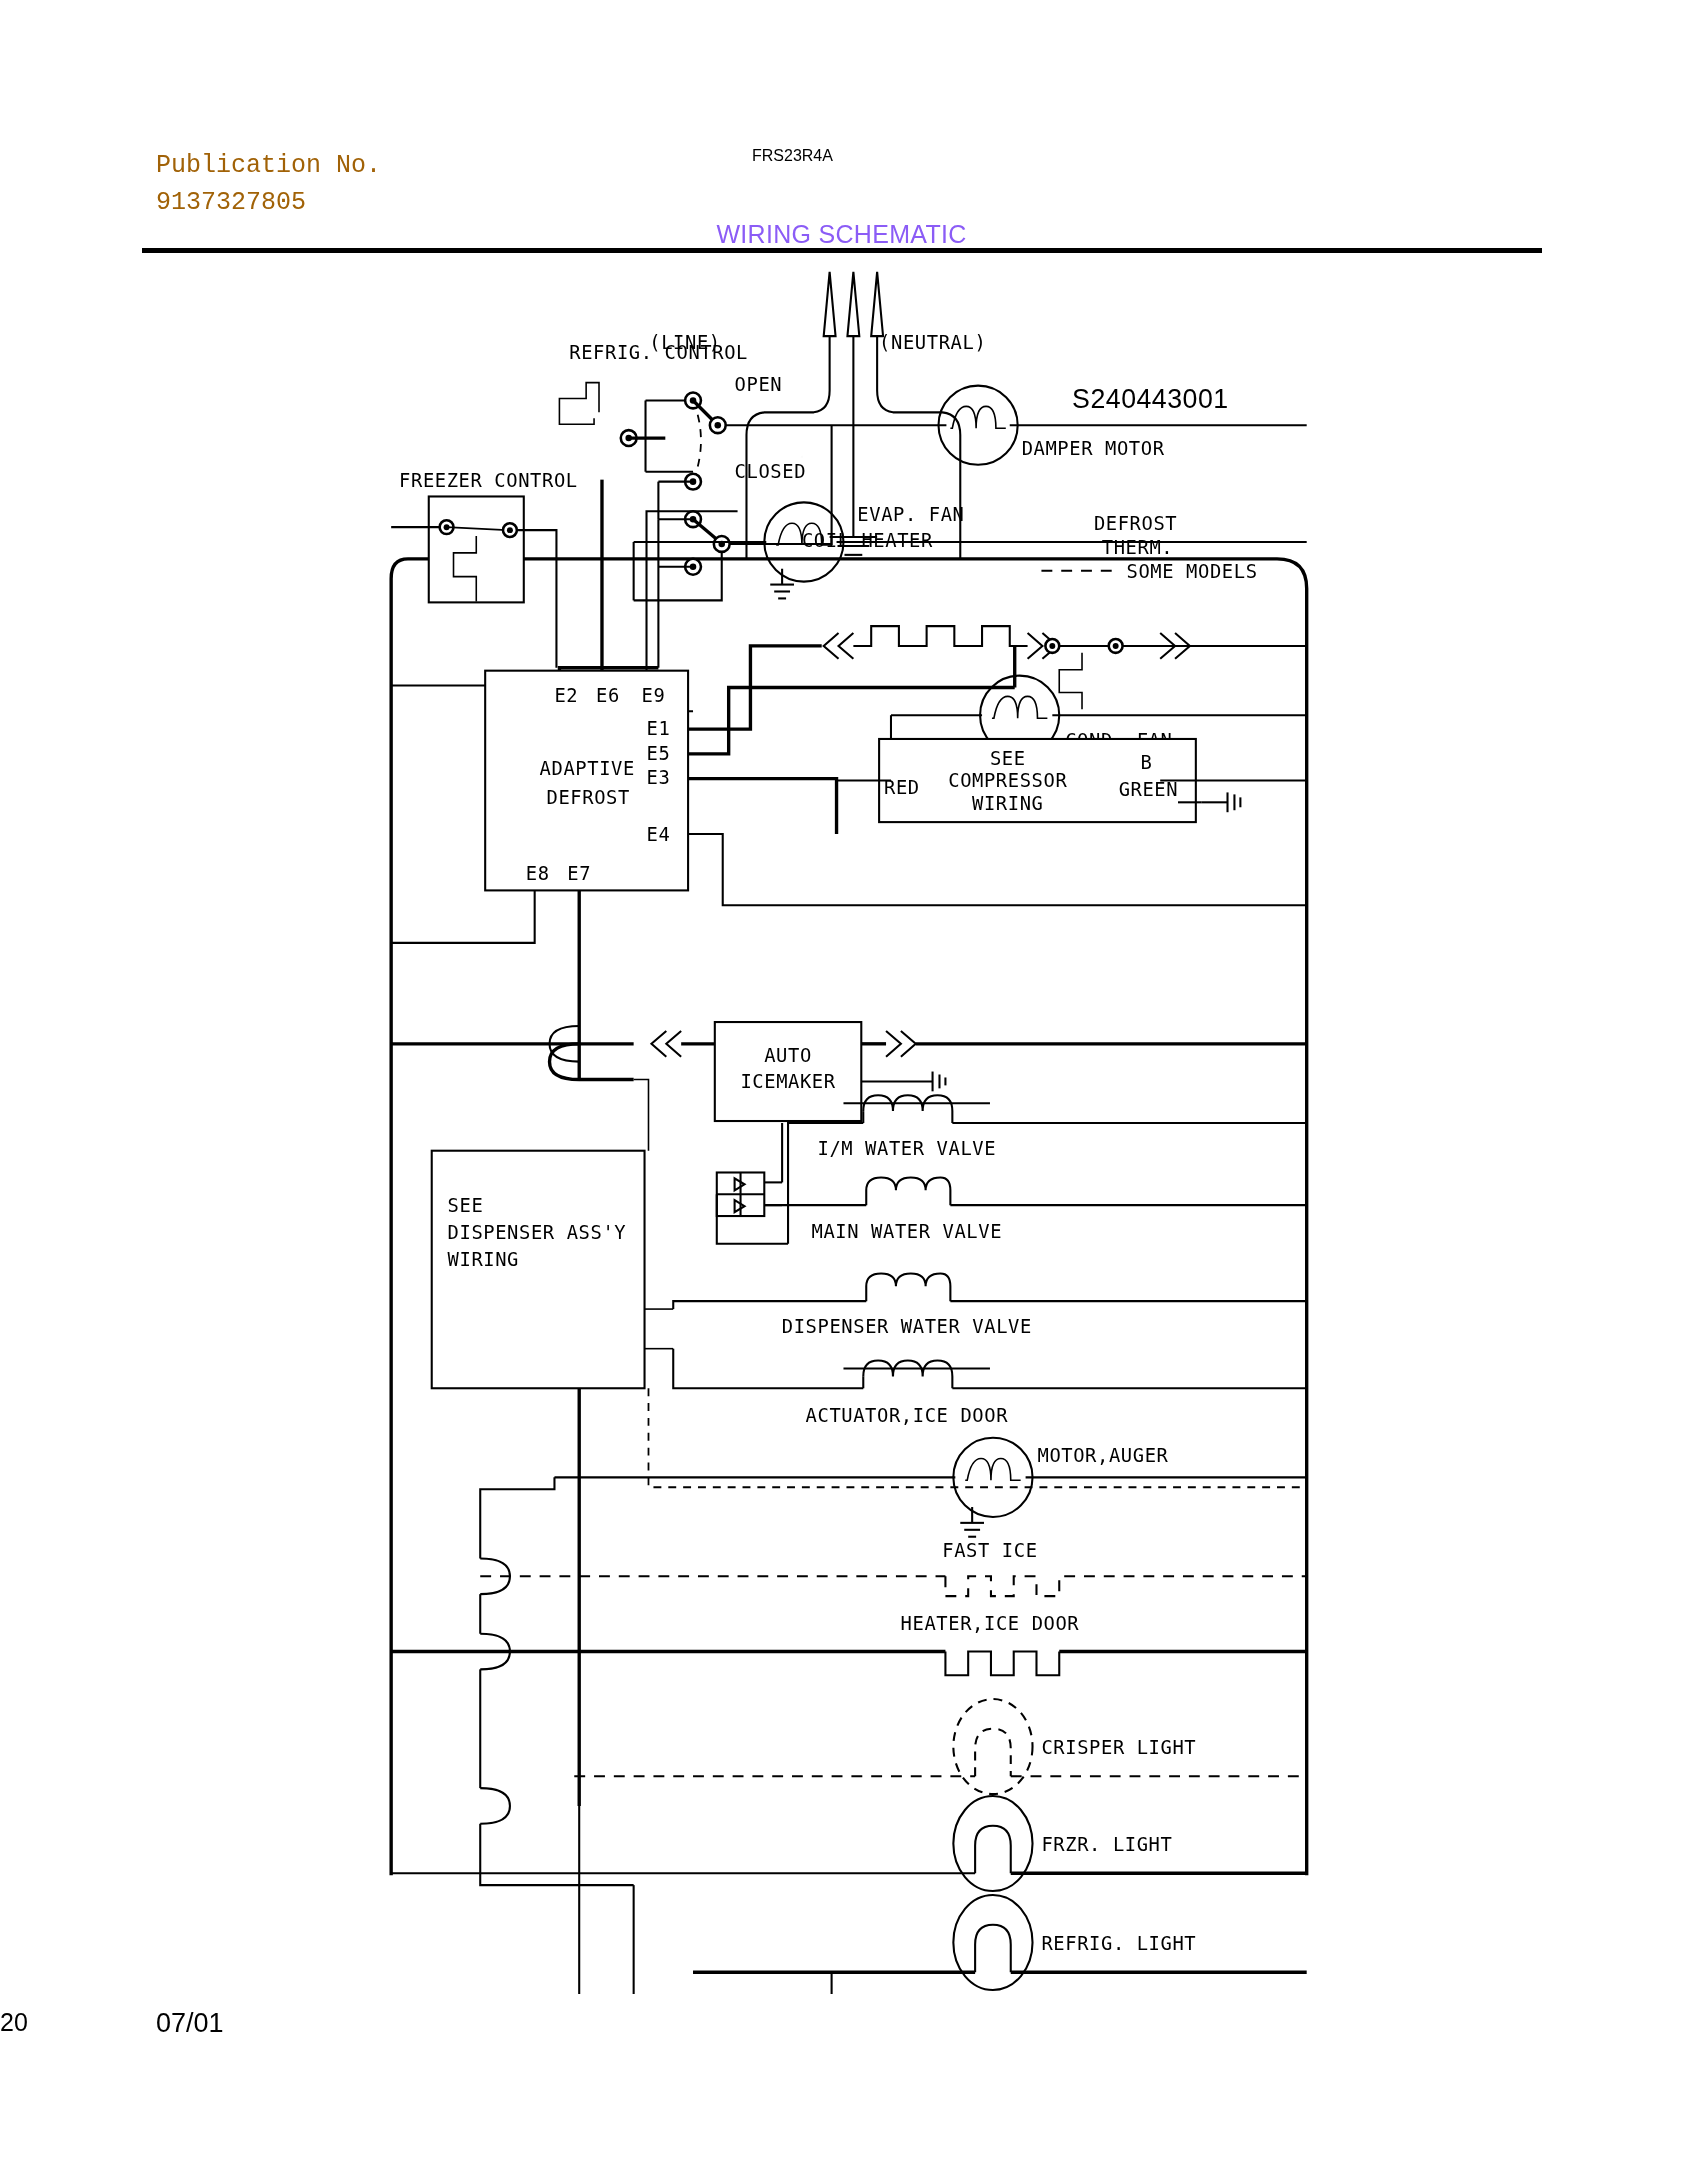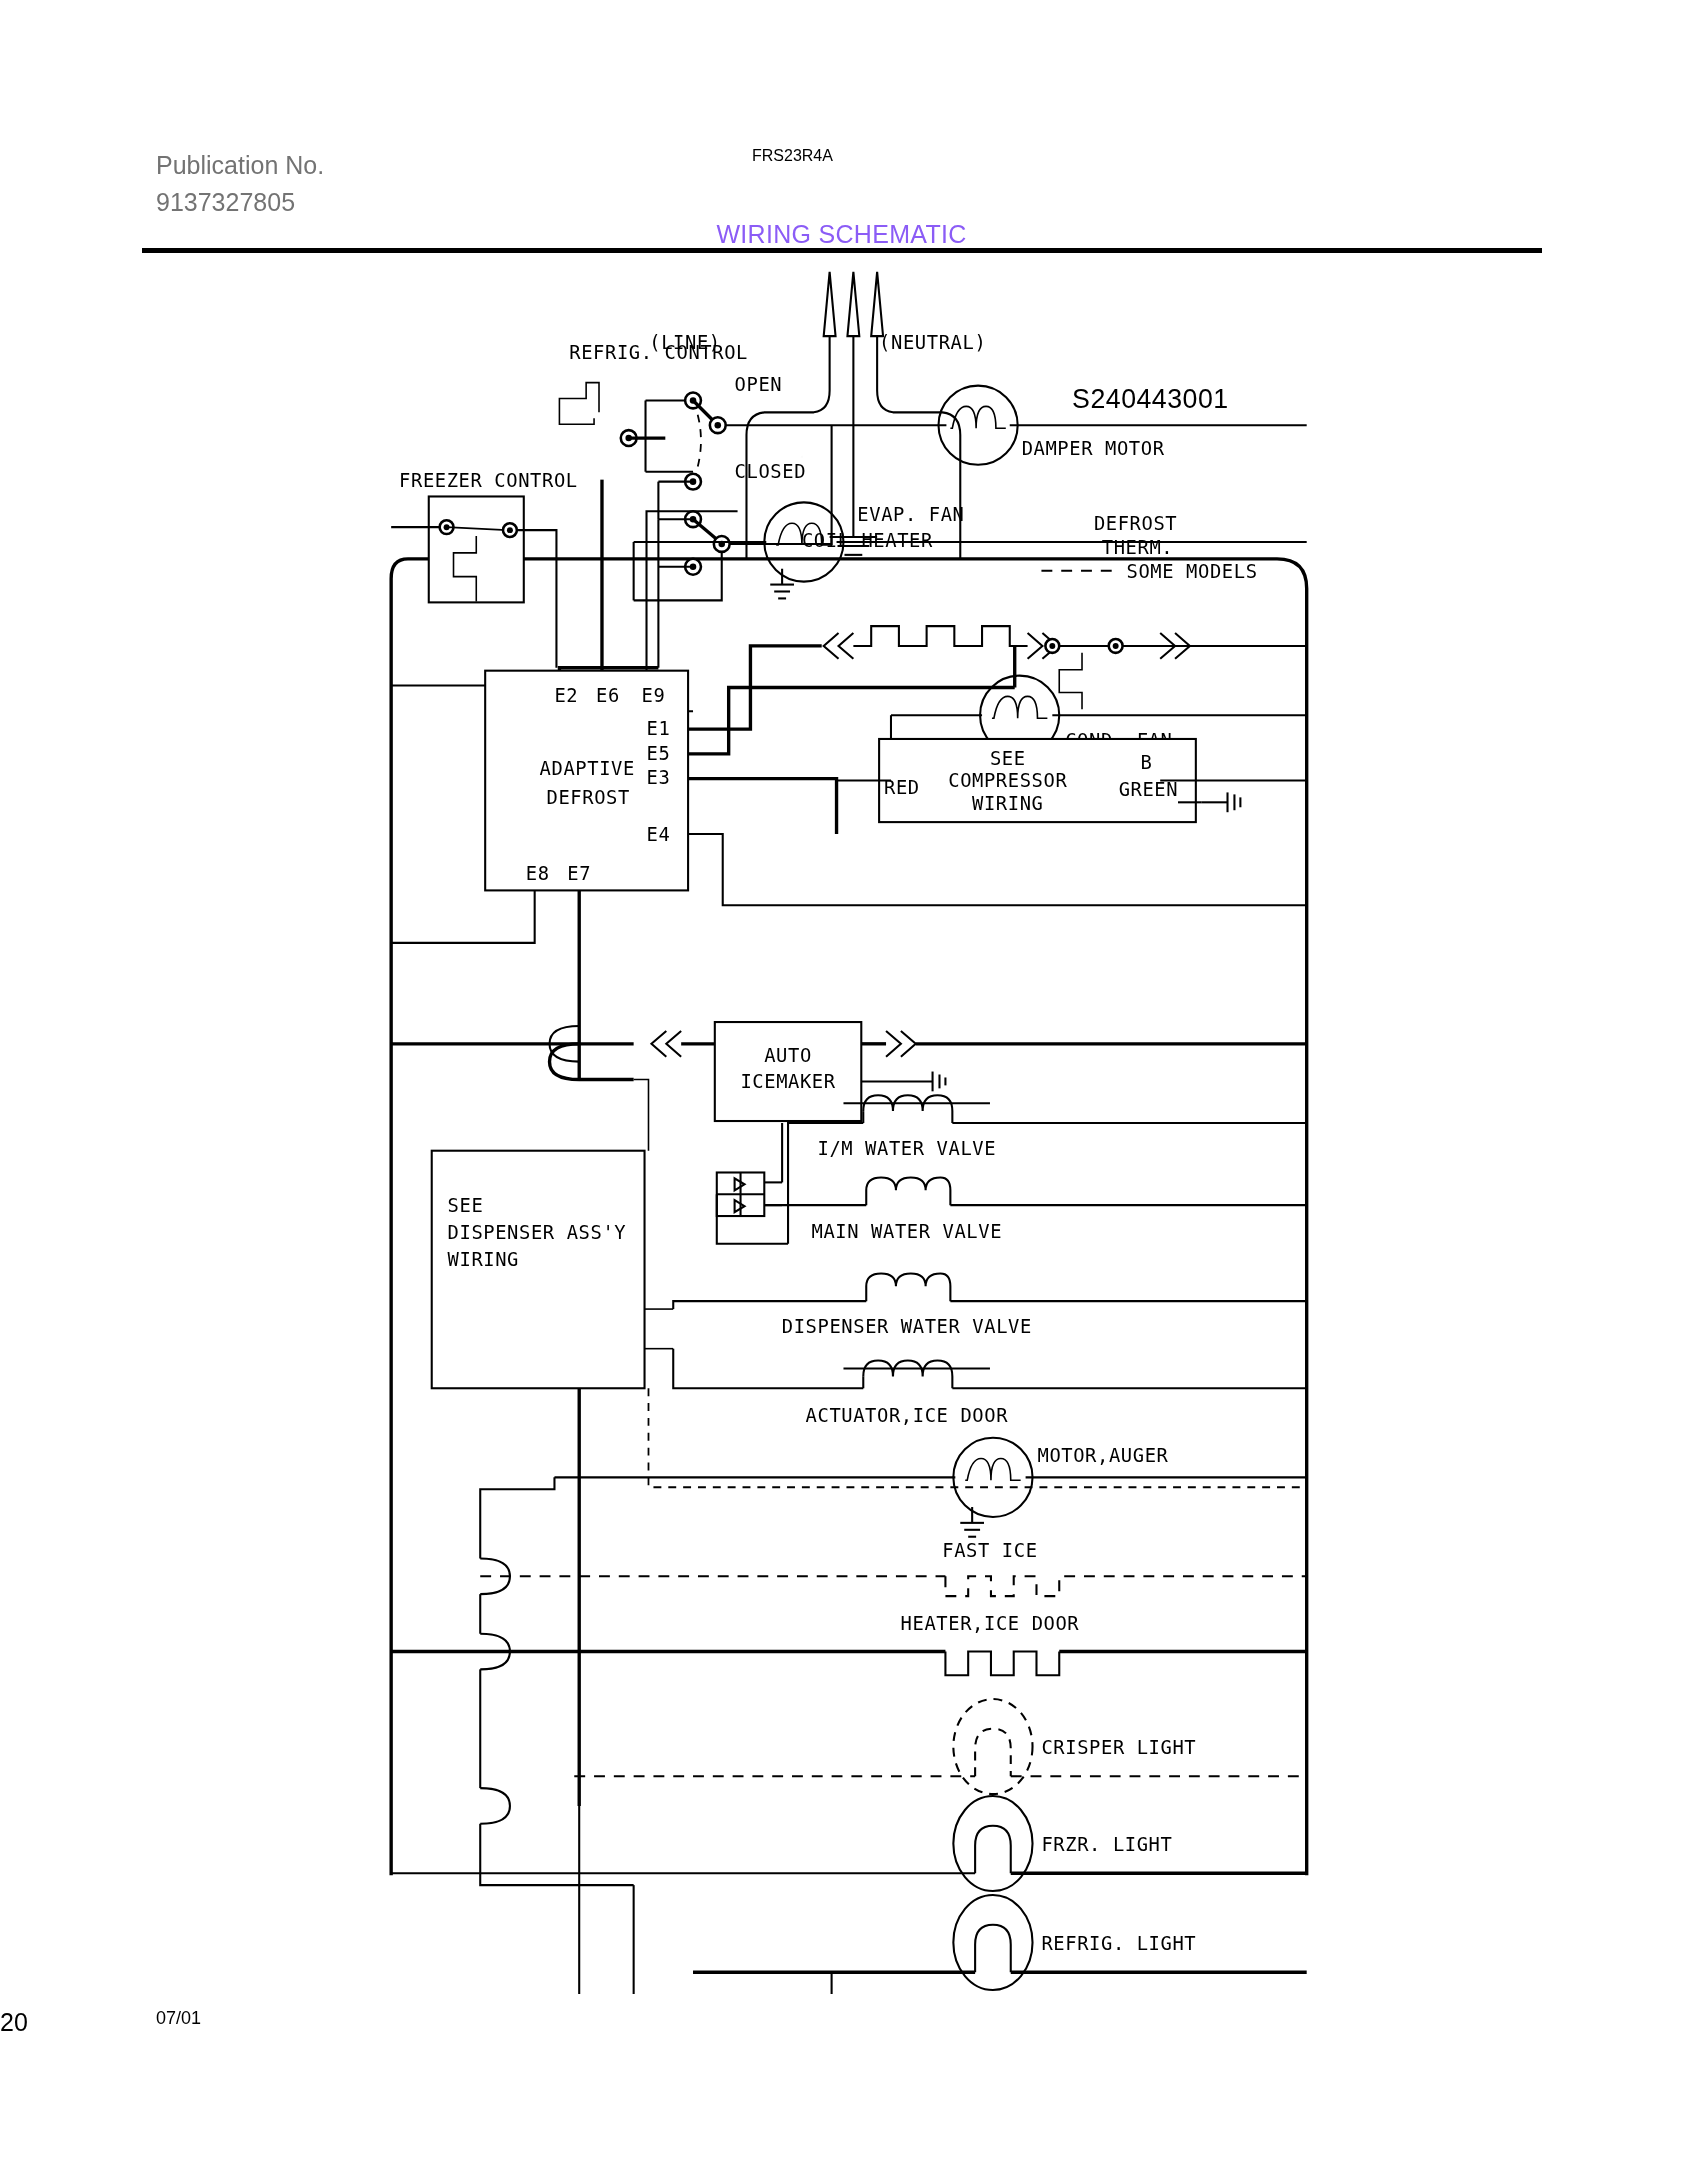--- a/index.html
+++ b/index.html
@@ -20,22 +20,23 @@
     height: 2178px;
     background: #fff;
   }
   
   .hdr-pub {
     position: absolute;
     left: 156px;
     top: 147px;
     font-size: 25px;
     line-height: 37px;
-    color: #737373;
+    color: #a16207;
     white-space: pre;
+    font-family: Liberation Mono, monospace;
   }
   .hdr-model {
     position: absolute;
     left: 752px;
     top: 147px;
     font-size: 16px;
     color: #000;
   }
   .hdr-title {
     position: absolute;
@@ -53,21 +54,21 @@
     top: 248px;
     width: 1400px;
     height: 5px;
     background: #000;
   }
   
   .ftr-date {
     position: absolute;
     left: 156px;
     top: 2008px;
-    font-size: 18px;
+    font-size: 27px;
     color: #000;
   }
   .ftr-page {
     position: absolute;
     left: 0;
     right: 0;
     top: 2008px;
     text-align: left;
     font-size: 25px;
     color: #000;

